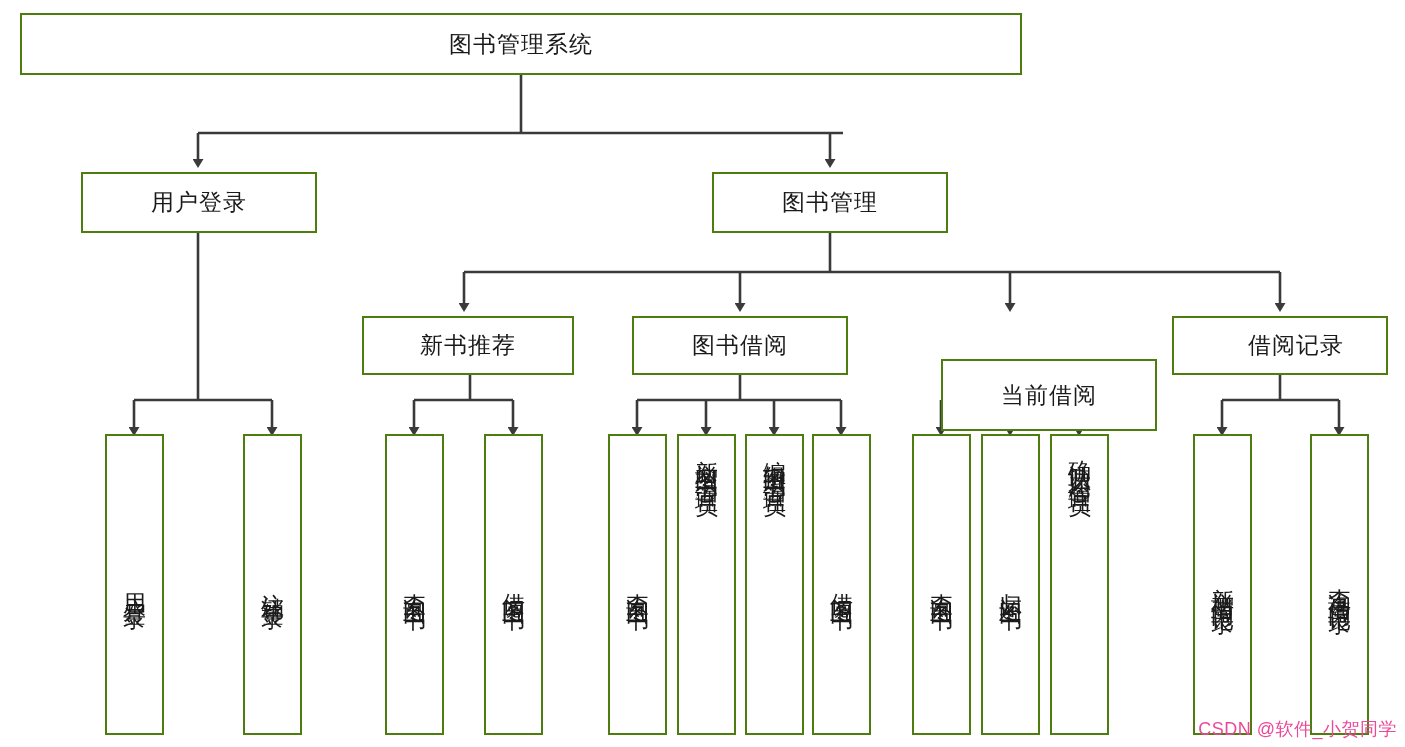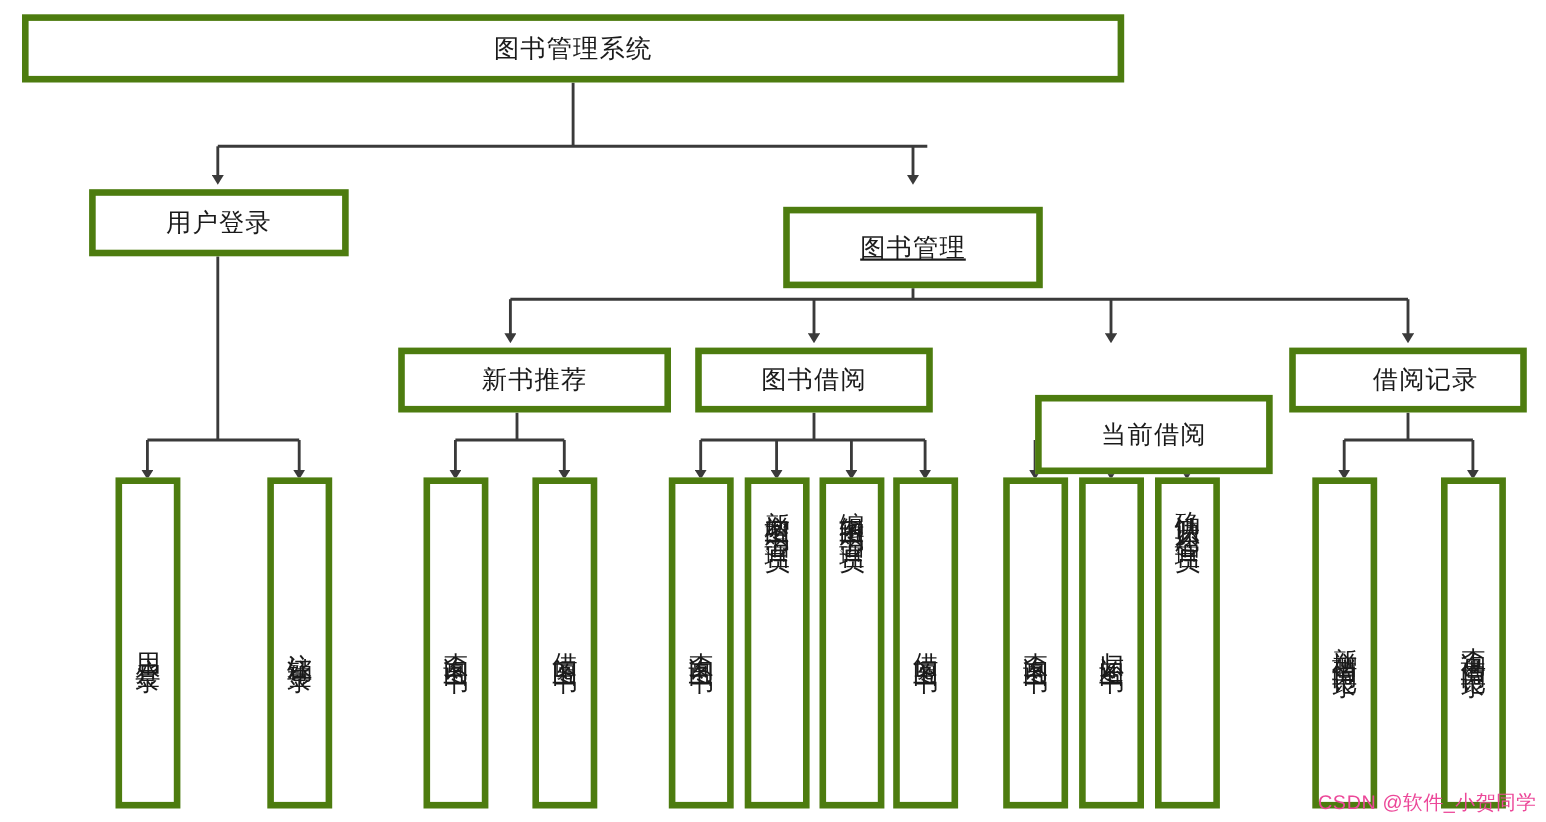--- a/index.html
+++ b/index.html
@@ -11,21 +11,21 @@
     overflow:hidden;
     position:relative;
   }
   #diagram-root{position:absolute;left:0;top:0;width:1405px;height:747px;}
   svg.edges{position:absolute;left:0;top:0;width:1405px;height:747px;pointer-events:none;}
 
   .node{
     position:absolute;
     box-sizing:border-box;
     background:#ffffff;
-    border:6px solid #4d7c0f;
+    border:2px solid #4d7c0f;
     display:flex;
     align-items:center;
     justify-content:center;
     color:#1a1a1a;
   }
   .node.h{
     
     font-size:23px;
     letter-spacing:1px;
   }
@@ -118,25 +118,25 @@
     </g>
   </svg>
 
   <div class="node h" style="left:20px;top:13px;width:1002px;height:62px;">
     <span>图书管理系统</span>
   </div>
 
   <div class="node h" style="left:81px;top:172px;width:236px;height:61px;">
     <span>用户登录</span>
   </div>
-  <div class="node h" style="left:712px;top:188px;width:236px;height:74px;text-decoration:underline;">
+  <div class="node h" style="left:712px;top:172px;width:236px;height:61px;">
     <span>图书管理</span>
   </div>
 
-  <div class="node h" style="left:362px;top:316px;width:248px;height:59px;">
+  <div class="node h" style="left:362px;top:316px;width:212px;height:59px;">
     <span>新书推荐</span>
   </div>
   <div class="node h" style="left:632px;top:316px;width:216px;height:59px;">
     <span>图书借阅</span>
   </div>
   <div class="node h" style="left:941px;top:316px;width:216px;height:72px;margin-top:43px;">
     <span>当前借阅</span>
   </div>
   <div class="node h" style="left:1172px;top:316px;width:216px;height:59px;padding-left:32px;">
     <span>借阅记录</span>

